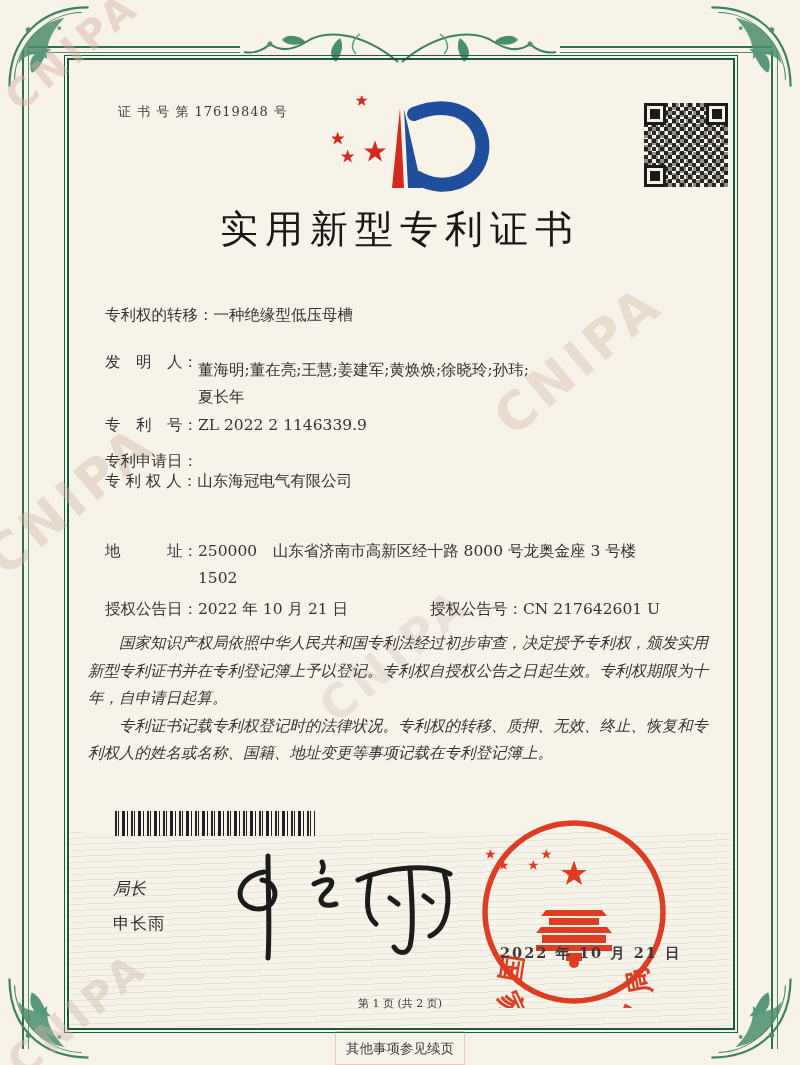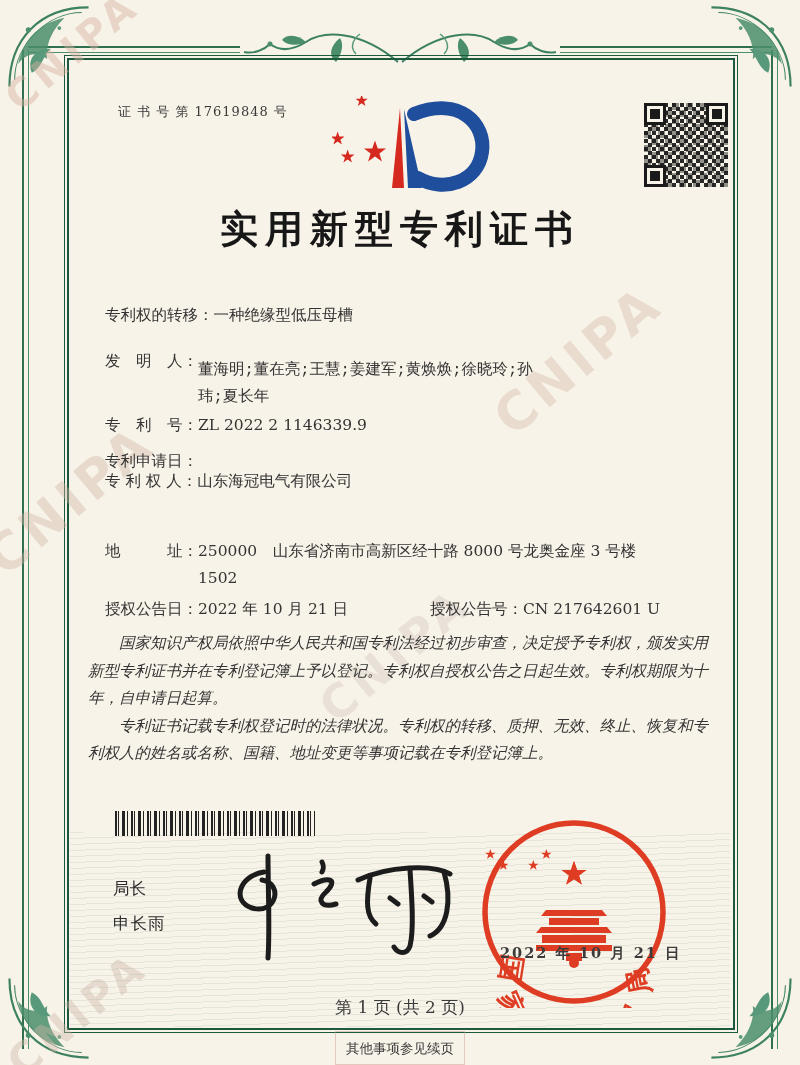--- a/index.html
+++ b/index.html
@@ -39,52 +39,52 @@
   .logo{position:absolute;left:332px;top:96px;width:180px;height:110px;}
   .qr{position:absolute;left:644px;top:103px;width:84px;height:84px;padding:0;
     background:
       repeating-conic-gradient(rgba(25,25,25,.92) 0% 25%, rgba(0,0,0,0) 25% 50%),
       repeating-conic-gradient(rgba(0,0,0,0) 0% 25%, rgba(25,25,25,.45) 25% 50%);
     background-size:8px 8px,14px 14px;}
   .qr .f{position:absolute;width:16px;height:16px;border:3px solid #1a1a1a;background:#f8f3e8;}
   .qr .f::after{content:"";position:absolute;inset:3px;background:#1a1a1a;}
   .qr .f.tl{left:0;top:0;} .qr .f.tr{right:0;top:0;} .qr .f.bl{left:0;bottom:0;}
   .title{position:absolute;left:0;right:0;top:204px;text-align:center;
-    font-size:38px;font-weight:bold;letter-spacing:7px;color:#171717;}
+    font-size:38px;font-weight:normal;letter-spacing:7px;color:#171717;}
   
   .row{position:absolute;left:105px;display:flex;font-size:15.5px;line-height:27px;color:#333;}
   .row .lbl{white-space:pre;}
   .row-name{top:302px;}
-  .row-inventor{top:349px;font-family:Liberation Mono, monospace;} .row-inventor .val{max-width:342px;margin-top:8px;}
+  .row-inventor{top:349px;} .row-inventor .val{max-width:342px;margin-top:8px;}
   .row-patno{top:412px;}
   .row-filing{top:448px;gap:6px;}
   .row-patentee{top:468px;}
   .row-address{top:538px;} .row-address .val{max-width:452px;}
   .row-grant{top:596px;width:620px;position:absolute;}
   .row-grant .pair2{position:absolute;left:325px;top:0;display:flex;}
   
   .body-text{position:absolute;left:88px;right:92px;top:630px;}
   .body-text p{margin:0;text-indent:2em;font-size:15.5px;line-height:27.5px;
     font-style:italic;color:#343434;}
   
   .waves{position:absolute;left:70px;top:832px;width:660px;height:195px;
     background:repeating-linear-gradient(178deg, rgba(150,180,160,.22) 0 1px, rgba(0,0,0,0) 1px 6px);}
   .barcode{position:absolute;left:115px;top:811px;width:200px;height:25px;
     background:repeating-linear-gradient(90deg,
       #232323 0 2px, rgba(0,0,0,0) 2px 3px,
       #232323 3px 4px, rgba(0,0,0,0) 4px 7px,
       #232323 7px 10px, rgba(0,0,0,0) 10px 12px,
       #232323 12px 13px, rgba(0,0,0,0) 13px 16px);}
-  .sig-role{position:absolute;left:113px;top:878px;font-size:16.5px;color:#2c2c2c;}
+  .sig-role{position:absolute;left:113px;top:878px;font-size:16.5px;color:#2c2c2c;font-style:italic;}
   .sig-name{position:absolute;left:113px;top:913px;font-size:16.5px;color:#2c2c2c;letter-spacing:1px;}
   .signature{position:absolute;left:218px;top:850px;width:235px;height:115px;}
   .seal{position:absolute;left:478px;top:816px;width:192px;height:192px;opacity:.93;}
   .seal-date{position:absolute;left:500px;top:944px;font-size:14.5px;font-weight:bold;
     letter-spacing:2px;color:#3b3b3b;white-space:pre;}
-  .page-num{position:absolute;left:0;right:0;top:996px;text-align:center;font-size:17px;color:#3a3a3a;}
+  .page-num{position:absolute;left:0;right:0;top:996px;text-align:center;font-size:11px;color:#3a3a3a;}
   .next-note{position:absolute;left:0;right:0;top:1040px;text-align:center;font-size:13.5px;color:#3a3a3a;}
   .next-note span{padding:8px 10px;border:1px solid rgba(200,150,140,.45);}
 </style>
 </head>
 <body>
 
 <svg width="0" height="0" style="position:absolute" aria-hidden="true">
   <defs>
     <symbol id="flourish" viewBox="0 0 100 100">
       <path d="M4,96 C4,40 40,4 96,4" fill="none" stroke="#3c8161" stroke-width="2.5"></path>

